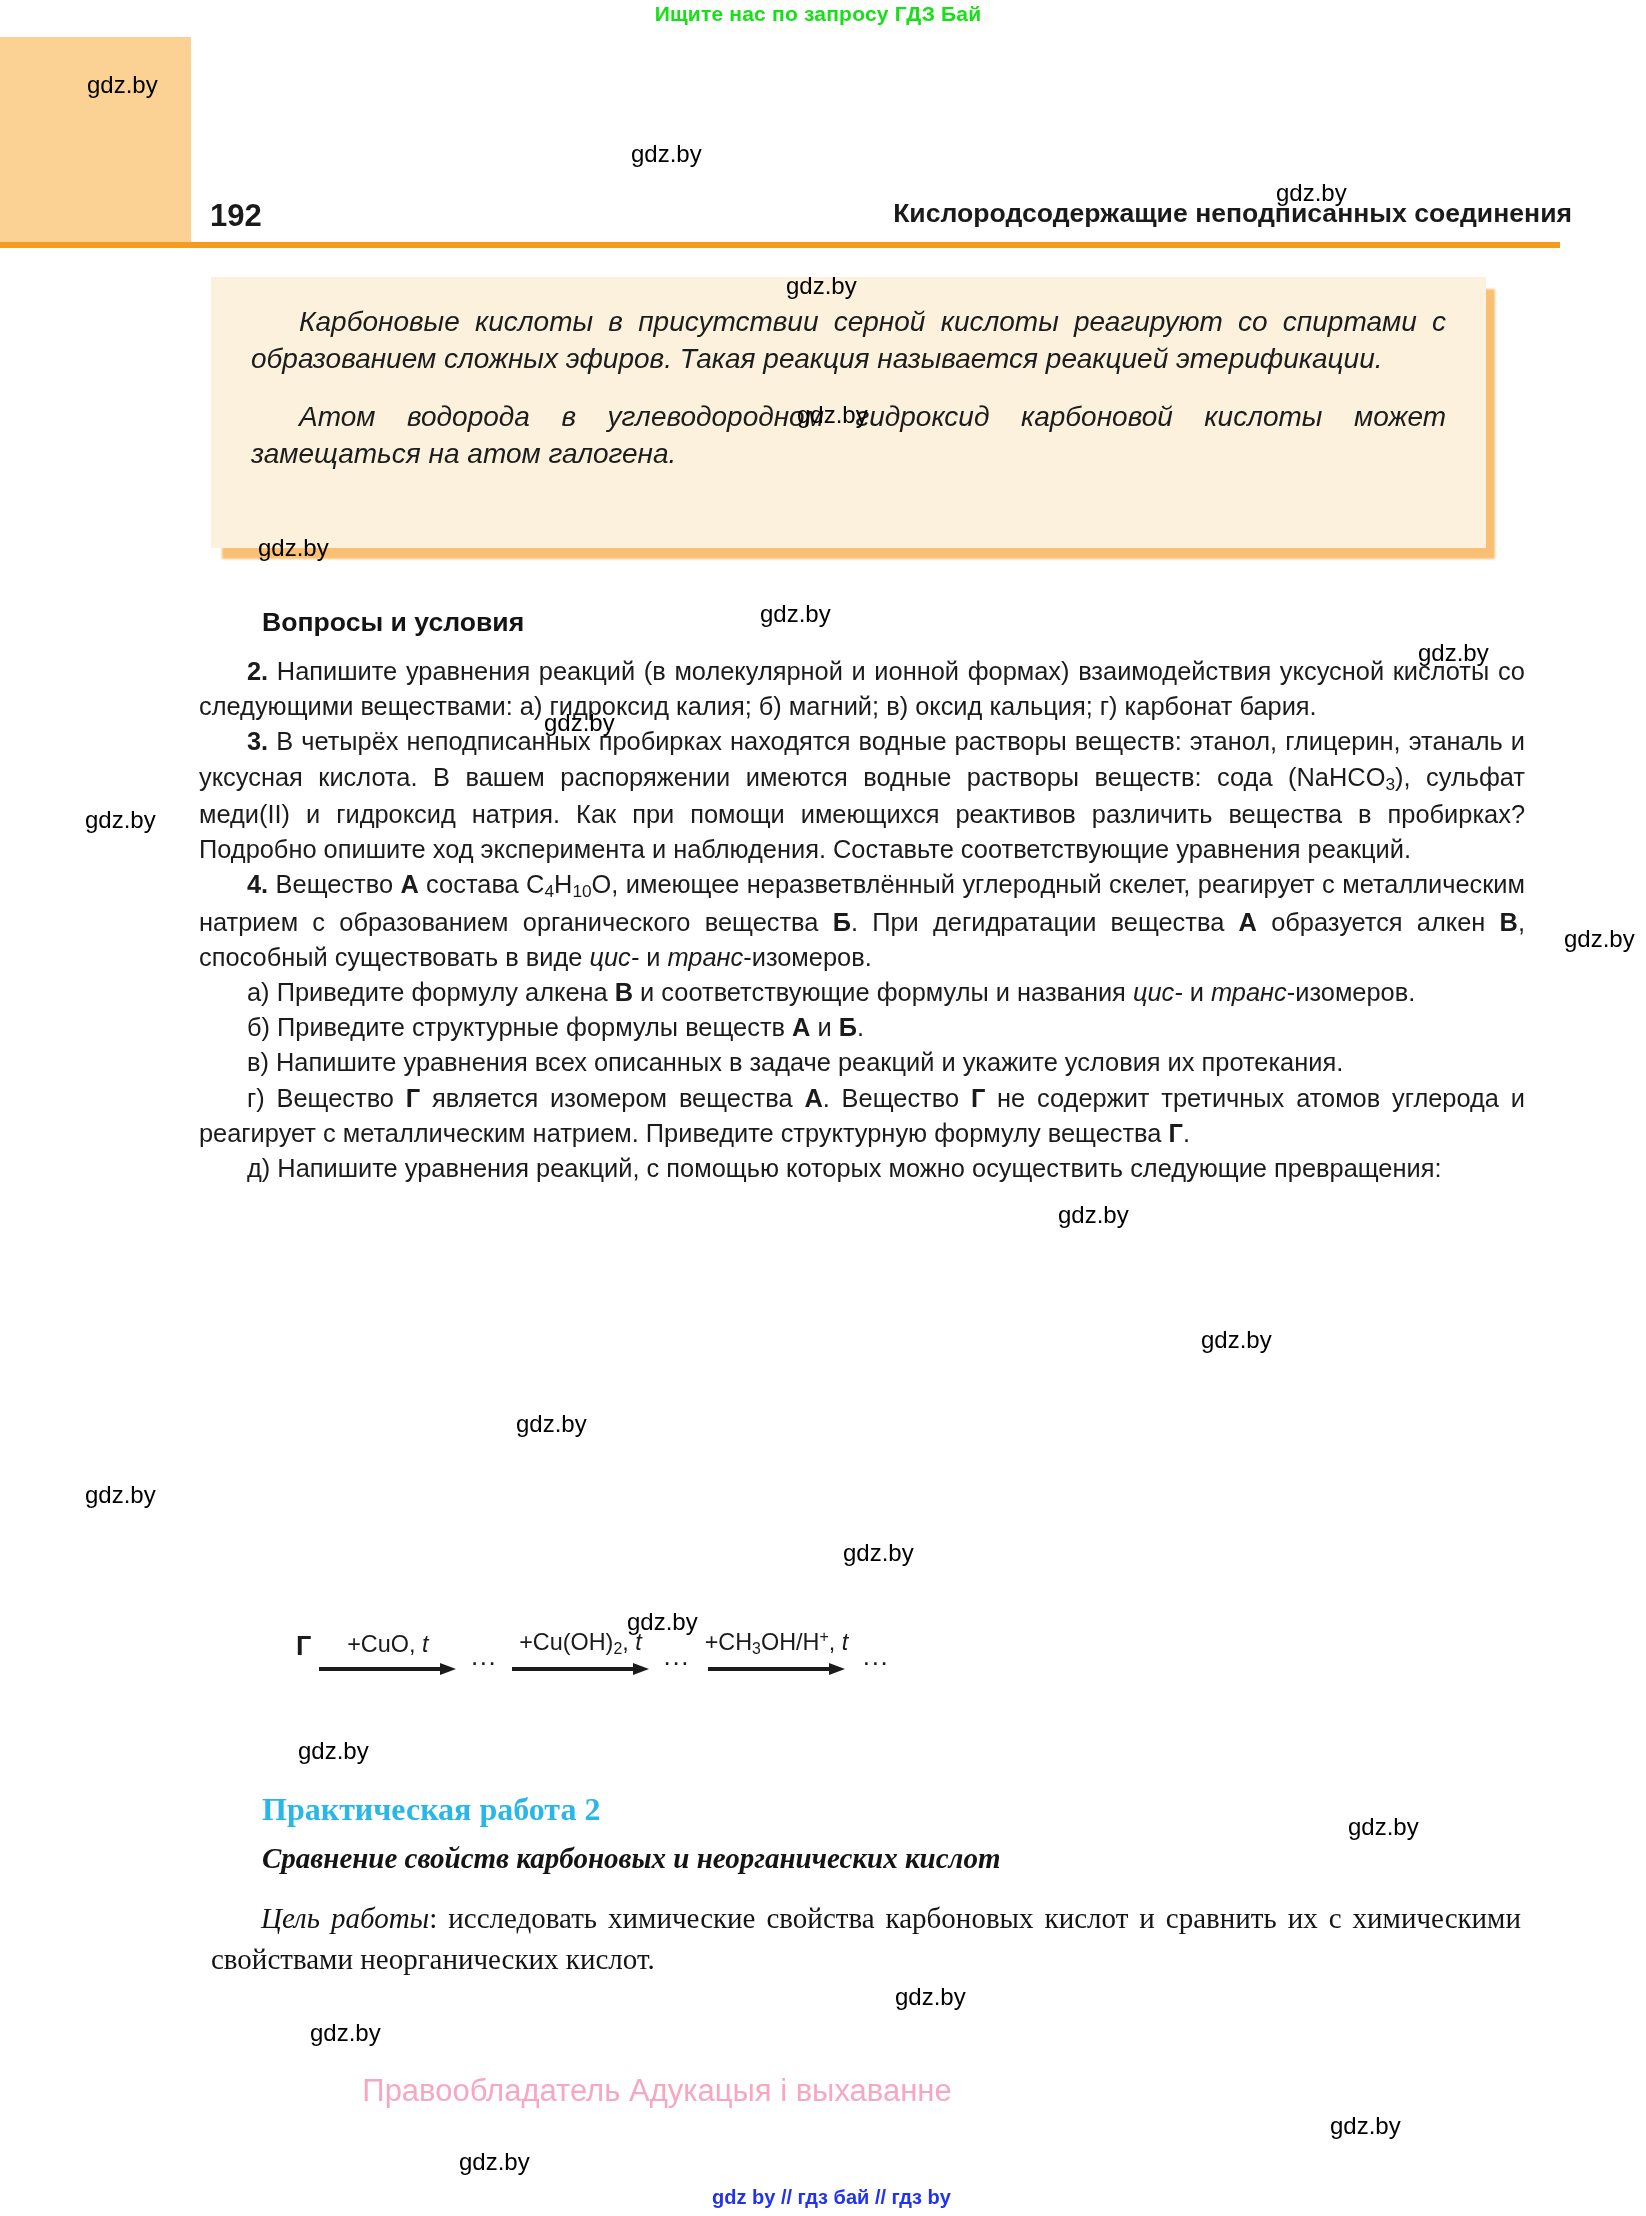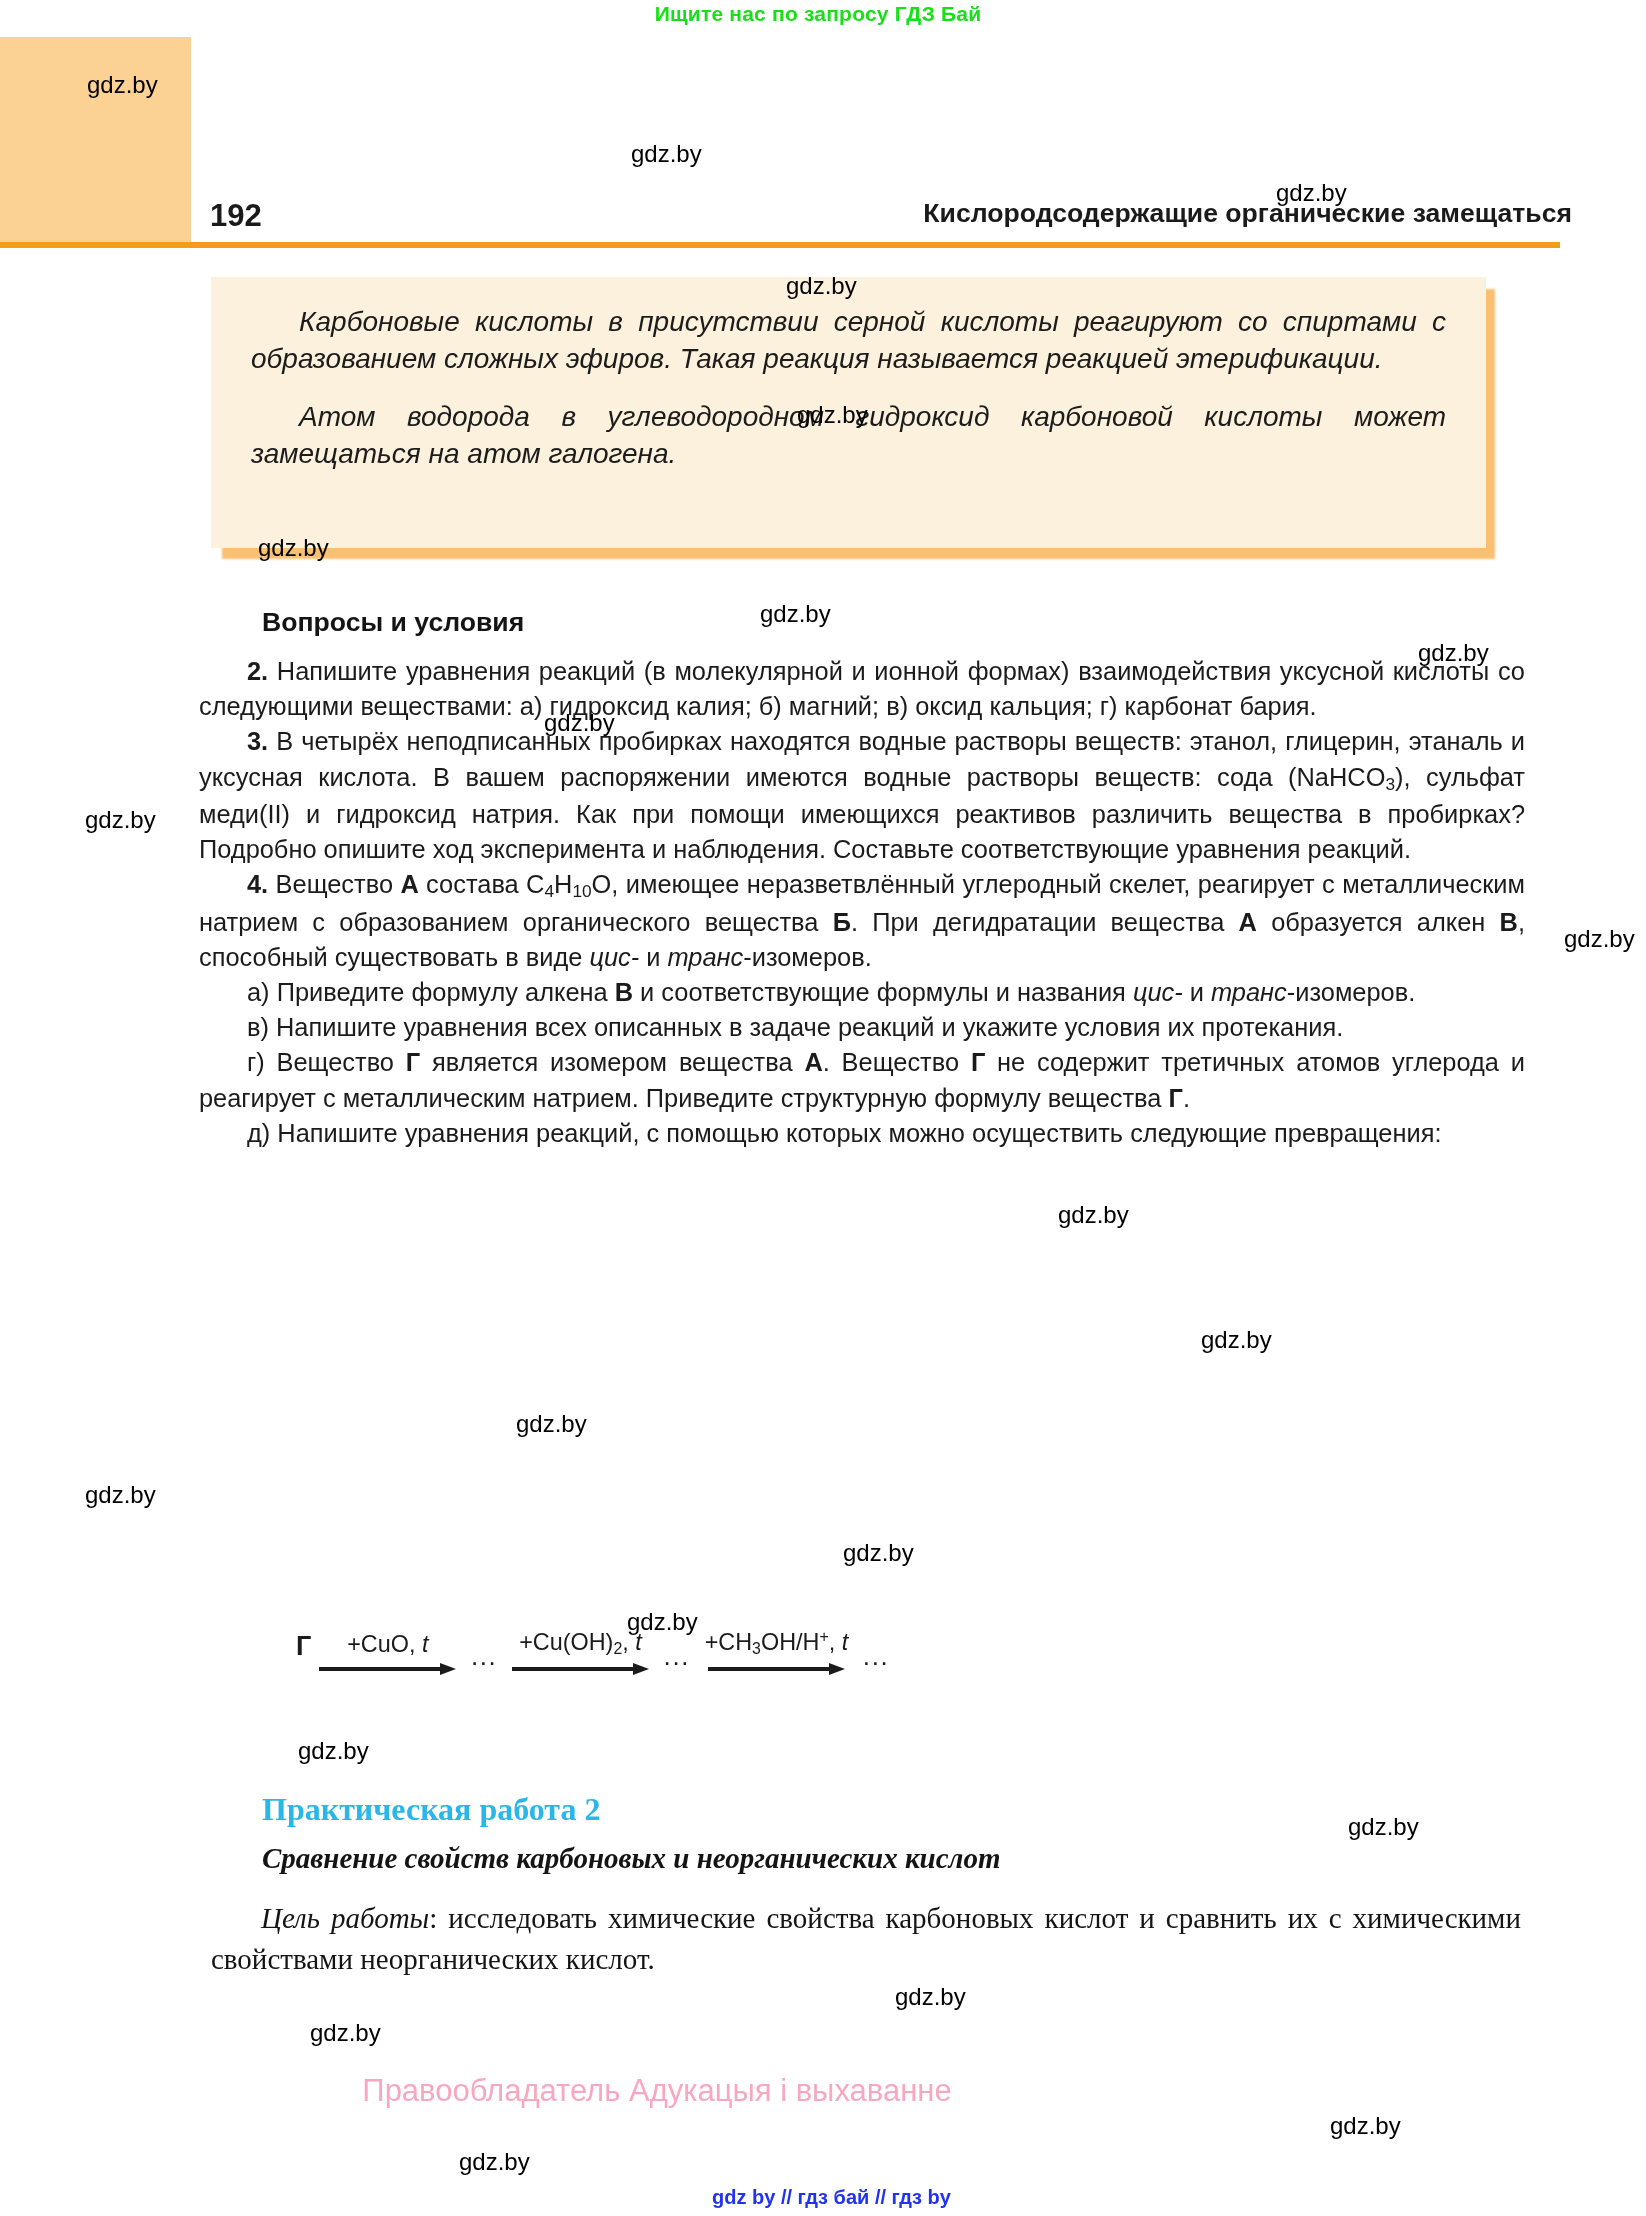--- a/index.html
+++ b/index.html
@@ -265,21 +265,21 @@
 </head>
 <body>
 
 <div id="page">
 
   <div class="promo-banner">Ищите нас по запросу ГДЗ Бай</div>
 
   <div class="corner-block"></div>
 
   <div class="page-number">192</div>
-  <div class="header-title">Кислородсодержащие органические замещаться</div>
+  <div class="header-title">Кислородсодержащие неподписанных соединения</div>
   <div class="header-rule"></div>
 
   <div class="callout-shadow"></div>
   <div class="callout">
     <p>Карбоновые кислоты в присутствии серной кислоты реагируют со спиртами с образованием сложных эфиров. Такая реакция называется реакцией этерификации.</p>
     <p>Атом водорода в углеводородном гидроксид карбоновой кислоты может замещаться на атом галогена.</p>
   </div>
 
   <div class="qa-heading">Вопросы и условия</div>
 
@@ -287,20 +287,21 @@
 
 
     <p><span class="b">2.</span><span> Напишите уравнения реакций (в молекулярной и ионной формах) взаимодействия уксусной кислоты со следующими веществами: а) гидроксид калия; б) магний; в) оксид кальция; г) карбонат бария.</span></p>
 
     <p><span class="b">3.</span><span> В четырёх неподписанных пробирках находятся водные растворы веществ: этанол, глицерин, этаналь и уксусная кислота. В вашем распоряжении имеются водные растворы веществ: сода (NaHCO</span><sub>3</sub><span>), сульфат меди(II) и гидроксид натрия. Как при помощи имеющихся реактивов различить вещества в пробирках? Подробно опишите ход эксперимента и наблюдения. Составьте соответствующие уравнения реакций.</span></p>
 
     <p><span class="b">4.</span><span> Вещество </span><span class="b">А</span><span> состава C</span><sub>4</sub><span>H</span><sub>10</sub><span>O, имеющее неразветвлённый углеродный скелет, реагирует с металлическим натрием с образованием органического вещества </span><span class="b">Б</span><span>. При дегидратации вещества </span><span class="b">А</span><span> образуется алкен </span><span class="b">В</span><span>, способный существовать в виде </span><span class="i">цис-</span><span> и </span><span class="i">транс</span><span>-изомеров.</span></p>
 
     <p><span>а)</span><span> Приведите формулу алкена </span><span class="b">В</span><span> и соответствующие формулы и названия </span><span class="i">цис-</span><span> и </span><span class="i">транс</span><span>-изомеров.</span></p>
 
+    <p><span>б)</span><span> Приведите структурные формулы веществ </span><span class="b">А</span><span> и </span><span class="b">Б</span><span>.</span></p>
 
     <p><span>в)</span><span> Напишите уравнения всех описанных в задаче реакций и укажите условия их протекания.</span></p>
 
     <p><span>г)</span><span> Вещество </span><span class="b">Г</span><span> является изомером вещества </span><span class="b">А</span><span>. Вещество </span><span class="b">Г</span><span> не содержит третичных атомов углерода и реагирует с металлическим натрием. Приведите структурную формулу вещества </span><span class="b">Г</span><span>.</span></p>
 
     <p><span>д)</span><span> Напишите уравнения реакций, с помощью которых можно осуществить следующие превращения:</span></p>
   </div>
 
   <div class="scheme">
     <div class="scheme-inner">

